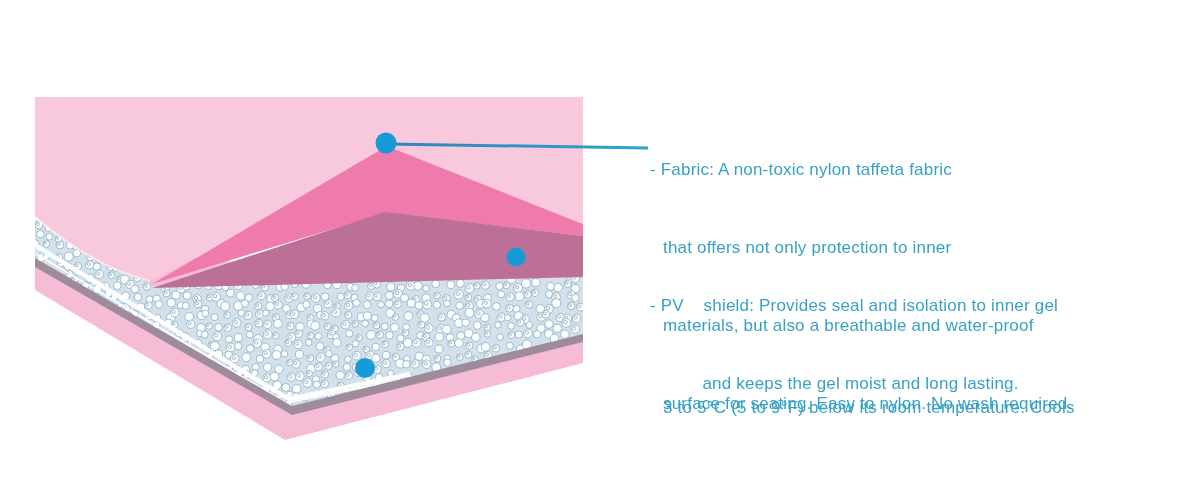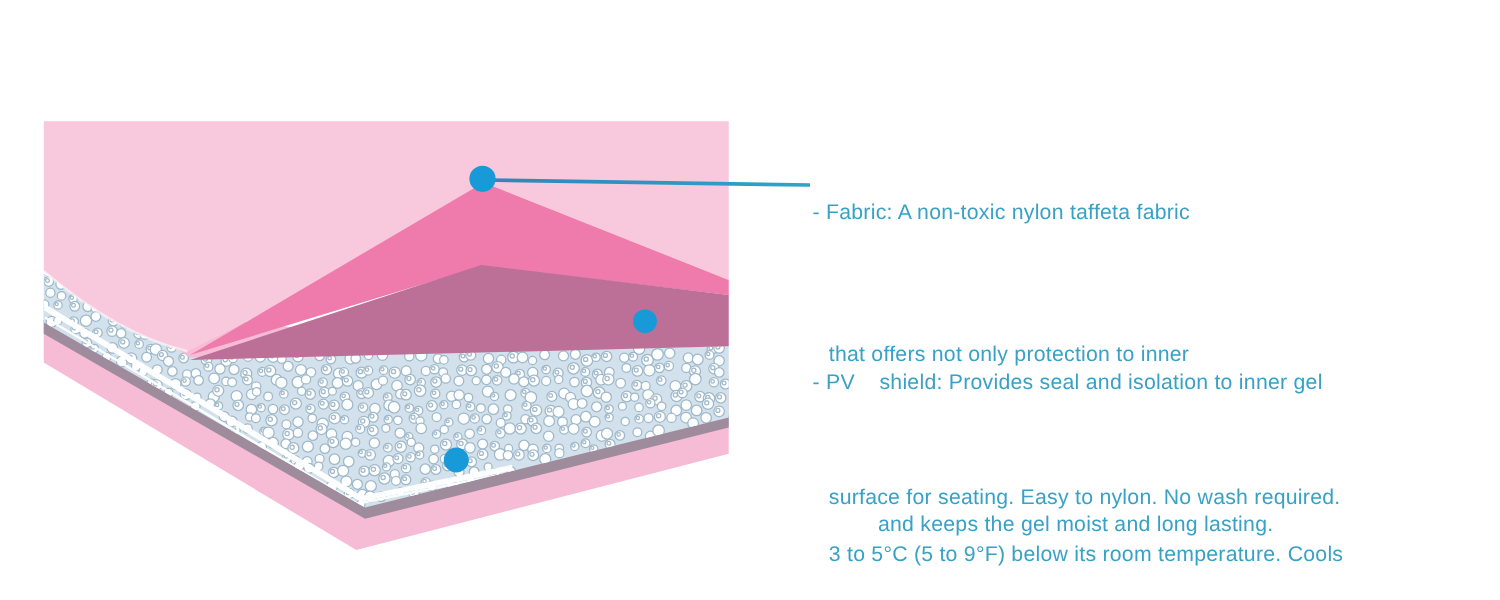--- a/index.html
+++ b/index.html
@@ -11,21 +11,21 @@
     font-family:"Liberation Sans", sans-serif;
   }
   .diagram-svg{position:absolute;left:0;top:0;}
   .callout{
     position:absolute;
     font-size:17px;
     line-height:26px;
     letter-spacing:0.2px;
     white-space:pre;
   }
-  .callout .cont{padding-left:13px;margin-top:36px;}
+  .callout .cont{padding-left:13px;}
   .callout-fabric{left:650px;top:105px;}
   .callout-pv{left:650px;top:241px;text-align:center;}
   .callout-gel{left:650px;top:343px;}
 </style>
 </head>
 <body>
 
 <div class="canvas" style="background: rgb(255, 255, 255);">
 
   <svg class="diagram-svg" width="1200" height="480" viewBox="0 0 1200 480">
@@ -691,20 +691,21 @@
     <path d="M365,368 L650,368" stroke="url(#lineGrad)" stroke-width="3" fill="none"></path>
 
     <circle cx="386" cy="143" r="10.5" fill="#189ad8"></circle>
     <circle cx="516" cy="257" r="9.5" fill="#189ad8"></circle>
     <circle cx="365" cy="368" r="10" fill="#189ad8"></circle>
   </svg>
 
   <div class="callout callout-fabric" style="color: rgb(56, 161, 197);">
     <div class="line">- Fabric: A non-toxic nylon taffeta fabric</div>
     <div class="line cont">that offers not only protection to inner</div>
+    <div class="line cont">materials, but also a breathable and water-proof</div>
     <div class="line cont">surface for seating. Easy to nylon. No wash required.</div>
   </div>
 
   <div class="callout callout-pv" style="color: rgb(56, 161, 197);">
     <div class="line">- PV    shield: Provides seal and isolation to inner gel</div>
     <div class="line cont">and keeps the gel moist and long lasting.</div>
   </div>
 
   <div class="callout callout-gel" style="color: rgb(56, 161, 197);">
     <div class="line cont">3 to 5°C (5 to 9°F) below its room temperature. Cools</div>

